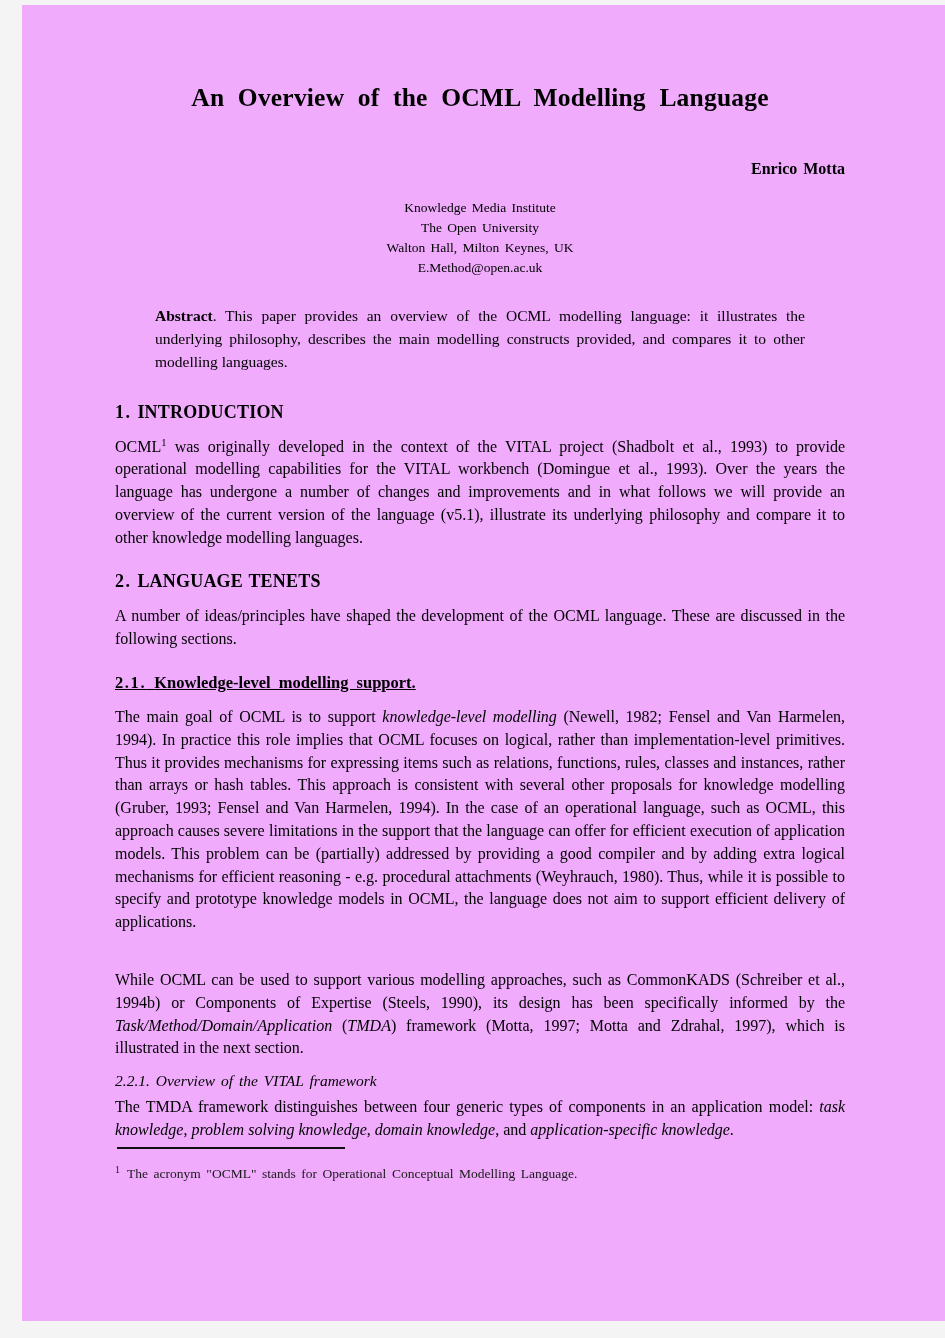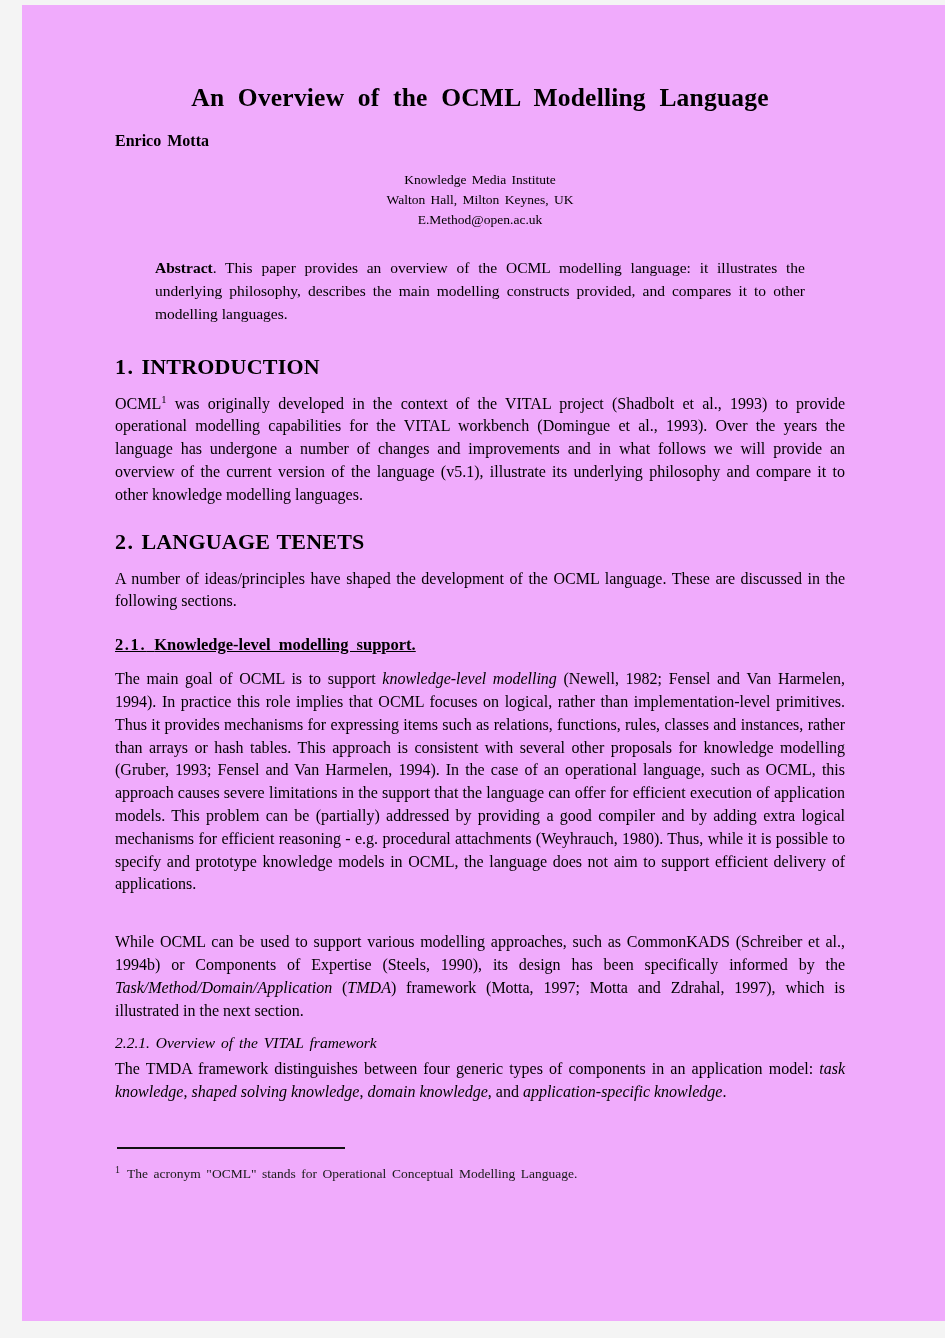--- a/index.html
+++ b/index.html
@@ -38,22 +38,22 @@
     text-align: center;
     font-size: 25.5px;
     font-weight: bold;
     letter-spacing: 0.2px;
     word-spacing: 7px;
     line-height: 1.15;
   }
 
   
   .author {
-    margin-top: 20px;
-    text-align: left;
+    margin-top: 48px;
+    text-align: right;
     font-size: 16px;
     font-weight: bold;
     word-spacing: 2px;
   }
 
   
   .affiliation {
     margin-top: 20px;
     text-align: center;
     font-size: 13.5px;
@@ -70,21 +70,21 @@
     margin-right: 40px;
     font-size: 15.5px;
     line-height: 1.48;
     text-align: justify;
     text-justify: inter-word;
   }
   .abstract b { font-weight: bold; }
 
   
   h2.sec {
-    font-size: 22px;
+    font-size: 18px;
     font-weight: bold;
     margin: 0;
     padding: 0;
     word-spacing: 1px;
     letter-spacing: 0.2px;
   }
   h2.sec .num { letter-spacing: 1.6px; }
 
   h3.subsec {
     font-size: 16.5px;
@@ -158,20 +158,21 @@
 
 <div class="page">
   <div class="content">
 
     <div class="title">An Overview of the OCML Modelling Language</div>
 
     <div class="author">Enrico Motta</div>
 
     <div class="affiliation">
       <div>Knowledge Media Institute</div>
+      <div>The Open University</div>
       <div>Walton Hall, Milton Keynes, UK</div>
       <div class="affil-email">E.Method@open.ac.uk</div>
     </div>
 
     <div class="abstract">
       <b>Abstract</b><span>. This paper provides an overview of the OCML modelling language: it illustrates the underlying philosophy, describes the main modelling constructs provided, and compares it to other modelling languages.</span>
     </div>
 
     <div class="gap-sec"></div>
 
@@ -205,21 +206,21 @@
     <div class="gap-head"></div>
     <p class="body"><span>While OCML can be used to support various modelling approaches, such as CommonKADS (Schreiber et al., 1994b) or Components of Expertise (Steels, 1990), its design has been specifically informed by the </span><i>Task/Method/Domain/Application</i><span> (</span><i>TMDA</i><span>) framework (Motta, 1997; Motta and Zdrahal, 1997), which is illustrated in the next section.</span></p>
 
     <div class="gap-small"></div>
 
     <h4 class="subsubsec">
       <span>2.2.1.</span>
       <span>Overview of the VITAL framework</span>
     </h4>
     <div class="gap-subsub"></div>
-    <p class="body"><span>The TMDA framework distinguishes between four generic types of components in an application model: </span><i>task knowledge</i><span>, </span><i>shaped solving knowledge</i><span>, </span><i>domain knowledge</i><span>, and </span><i>application-specific knowledge</i><span>.</span></p>
+    <p class="body"><span>The TMDA framework distinguishes between four generic types of components in an application model: </span><i>task knowledge</i><span>, </span><i>problem solving knowledge</i><span>, </span><i>domain knowledge</i><span>, and </span><i>application-specific knowledge</i><span>.</span></p>
 
   </div>
 
   <div class="footnote-area">
     <div class="footnote-rule"></div>
     <div class="footnote"><sup>1</sup><span>The acronym "OCML" stands for Operational Conceptual Modelling Language.</span></div>
   </div>
 </div>
 
 </body></html>

